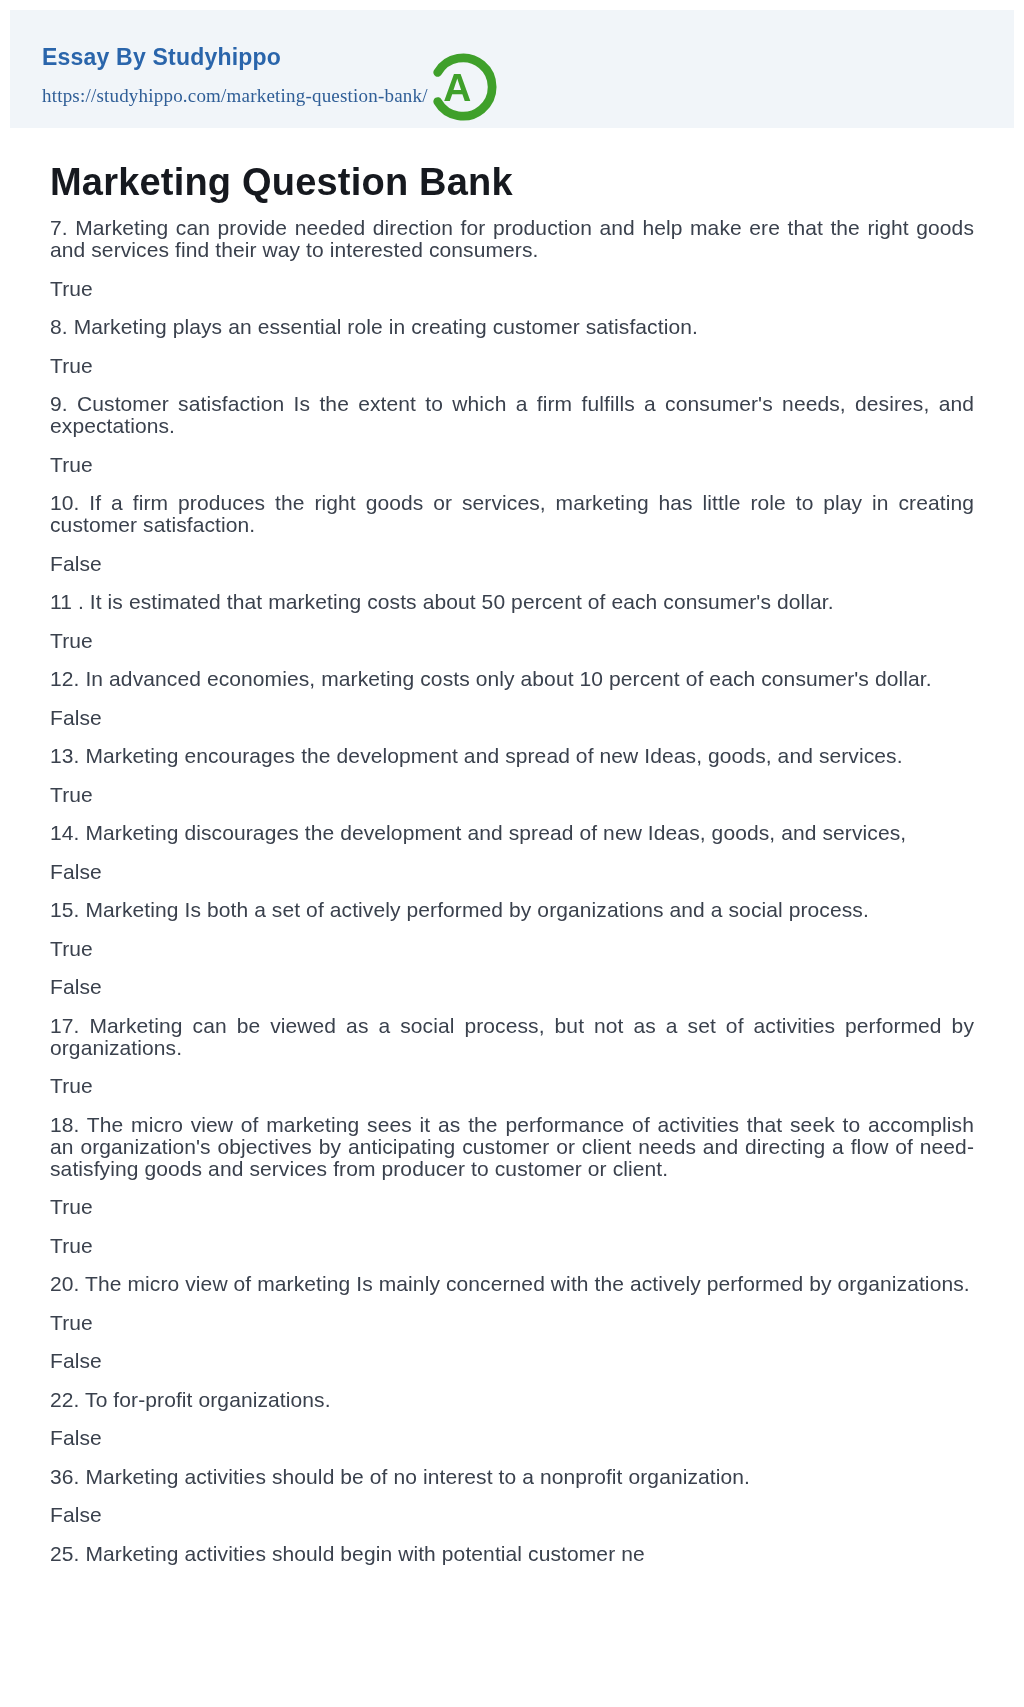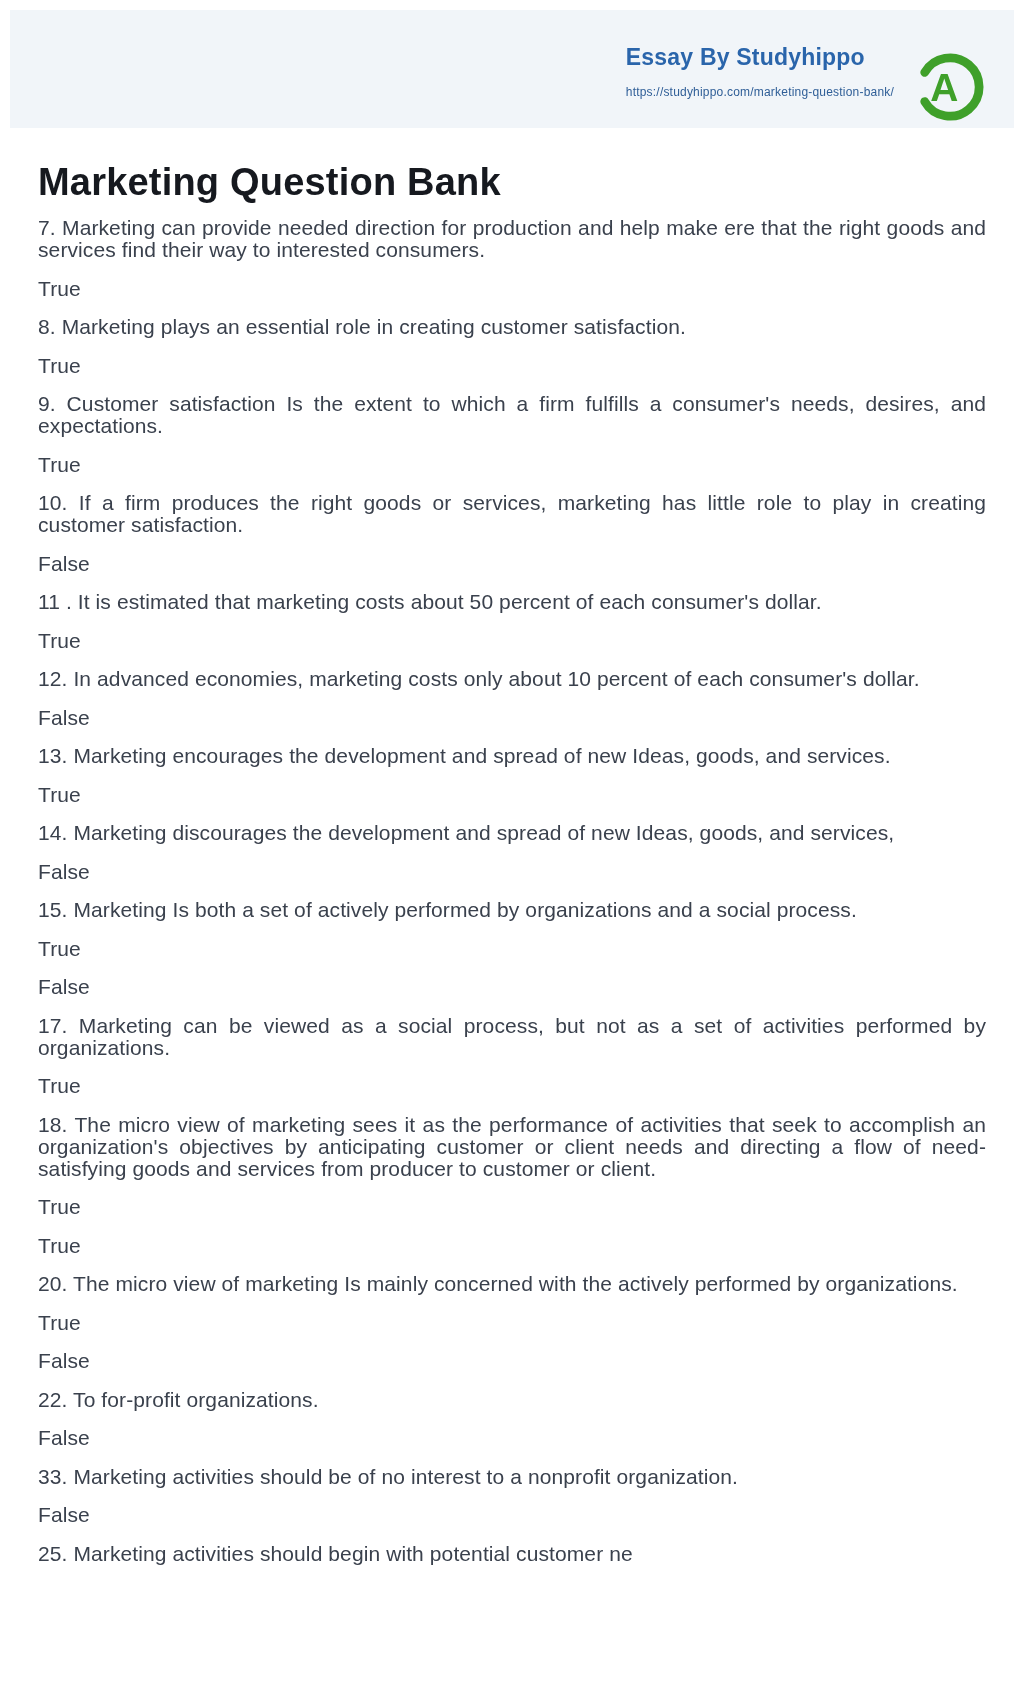--- a/index.html
+++ b/index.html
@@ -15,41 +15,41 @@
     overflow: hidden;
     background: #ffffff;
     position: relative;
   }
   .site-header {
     margin: 10px 10px 0 10px;
     height: 118px;
     background: var(--header_bg, #f1f5f9);
     padding: 34px 29px 0 32px;
     display: flex;
-    justify-content: flex-end;
+    justify-content: flex-start;
     align-items: flex-start;
-    gap: 21px;
   }
   .site-title {
     display: block;
     color: var(--link_blue, #2a65ab);
     font-size: 23px;
     font-weight: 700;
     letter-spacing: 0.2px;
     text-decoration: none;
     cursor: pointer;
     line-height: 1.2;
   }
   .site-url {
     margin-top: 13px;
     color: var(--url_blue, #2f5e97);
-    font-size: 12px;
+    font-size: 19px;
     font-weight: 400;
     letter-spacing: 0.2px;
     line-height: 1.2;
+    font-family: Liberation Serif, serif;
   }
   .logo {
     width: 70px;
     height: 70px;
     margin-top: -26px;
     position: relative;
     top: 34px;
     flex: 0 0 auto;
   }
   .logo svg { display: block; }
@@ -59,21 +59,21 @@
     stroke-width: 9;
     stroke-linecap: round;
   }
   .logo-letter {
     fill: var(--accent_green, #3fa02a);
     font-family: "Liberation Sans", sans-serif;
     font-size: 40px;
     font-weight: 600;
   }
   .content {
-    padding: 0 38px;
+    padding: 0 50px;
     margin-top: 32px;
   }
   .doc-title {
     margin: 20px 0 13px 0;
     font-size: 38px;
     line-height: 44px;
     font-weight: 700;
     color: var(--title_color, #16191f);
     letter-spacing: 0.2px;
   }
@@ -134,19 +134,19 @@
         <p class="question">17. Marketing can be viewed as a social process, but not as a set of activities performed by organizations.</p>
         <p class="answer">True</p>
         <p class="question">18. The micro view of marketing sees it as the performance of activities that seek to accomplish an organization's objectives by anticipating customer or client needs and directing a flow of need-satisfying goods and services from producer to customer or client.</p>
         <p class="answer">True</p>
         <p class="answer">True</p>
         <p class="question">20. The micro view of marketing Is mainly concerned with the actively performed by organizations.</p>
         <p class="answer">True</p>
         <p class="answer">False</p>
         <p class="question">22. To for-profit organizations.</p>
         <p class="answer">False</p>
-        <p class="question">33. Marketing activities should be of no interest to a nonprofit organization.</p>
+        <p class="question">36. Marketing activities should be of no interest to a nonprofit organization.</p>
         <p class="answer">False</p>
         <p class="question">25. Marketing activities should begin with potential customer ne</p>
       </div>
   </main>
 
 </div>
 
 </body></html>

